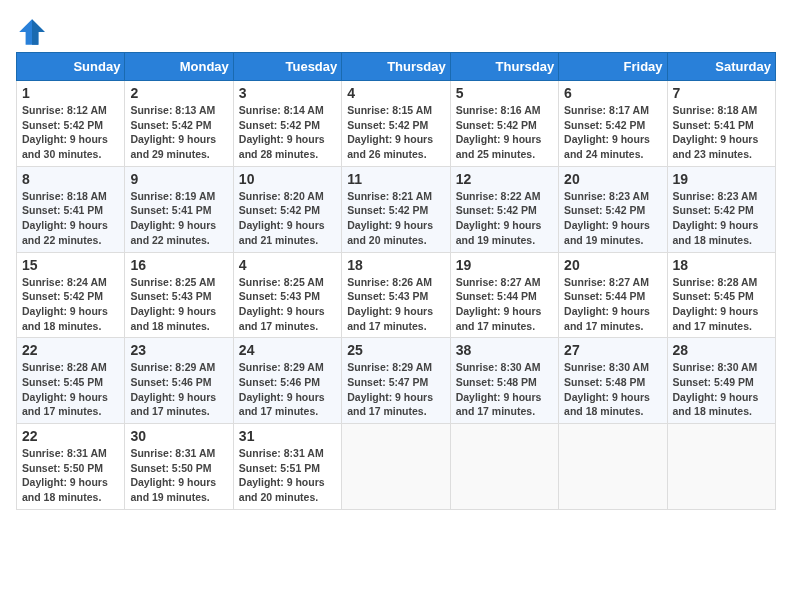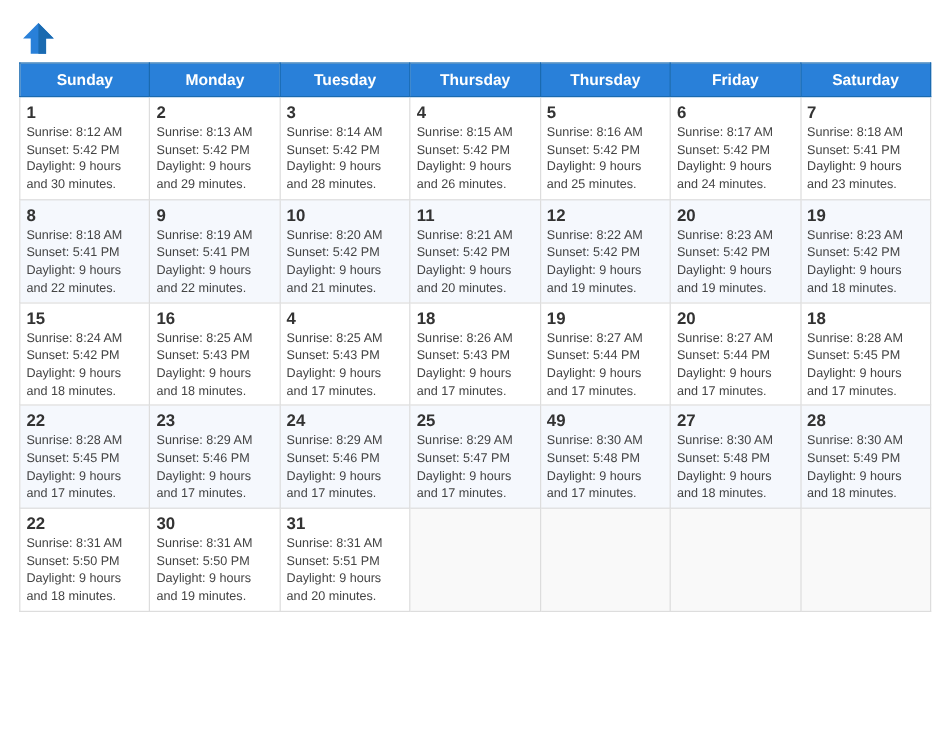--- a/index.html
+++ b/index.html
@@ -56,21 +56,21 @@
       width: 100%;
       border-collapse: collapse;
       font-size: 11px;
     }
     .calendar thead tr {
       background-color: #2980d9;
       color: #fff;
     }
     .calendar thead th {
       padding: 6px 4px;
-      text-align: center;
+      text-align: right;
       font-weight: bold;
       font-size: 13px;
       border: 1px solid #1a6ab0;
     }
     .calendar tbody tr {
       border-bottom: 1px solid #ccc;
     }
     .calendar tbody td {
       vertical-align: top;
       padding: 4px 5px;
@@ -86,20 +86,21 @@
       font-size: 14px;
       font-weight: bold;
       color: #333;
       display: block;
       margin-bottom: 2px;
     }
     .day-info {
       color: #444;
       font-size: 10.5px;
       line-height: 1.4;
+      font-weight: bold;
     }
     .empty-cell {
       background: #f9f9f9 !important;
     }
   </style>
 </head>
 <body>
 
 <div class="header">
   <div class="logo">
@@ -232,21 +233,21 @@
         </td>
         <td>
           <span class="day-num">24</span>
           <div class="day-info">Sunrise: 8:29 AM<br>Sunset: 5:46 PM<br>Daylight: 9 hours<br>and 17 minutes.</div>
         </td>
         <td>
           <span class="day-num">25</span>
           <div class="day-info">Sunrise: 8:29 AM<br>Sunset: 5:47 PM<br>Daylight: 9 hours<br>and 17 minutes.</div>
         </td>
         <td>
-          <span class="day-num">49</span>
+          <span class="day-num">38</span>
           <div class="day-info">Sunrise: 8:30 AM<br>Sunset: 5:48 PM<br>Daylight: 9 hours<br>and 17 minutes.</div>
         </td>
         <td>
           <span class="day-num">27</span>
           <div class="day-info">Sunrise: 8:30 AM<br>Sunset: 5:48 PM<br>Daylight: 9 hours<br>and 18 minutes.</div>
         </td>
         <td>
           <span class="day-num">28</span>
           <div class="day-info">Sunrise: 8:30 AM<br>Sunset: 5:49 PM<br>Daylight: 9 hours<br>and 18 minutes.</div>
         </td>

